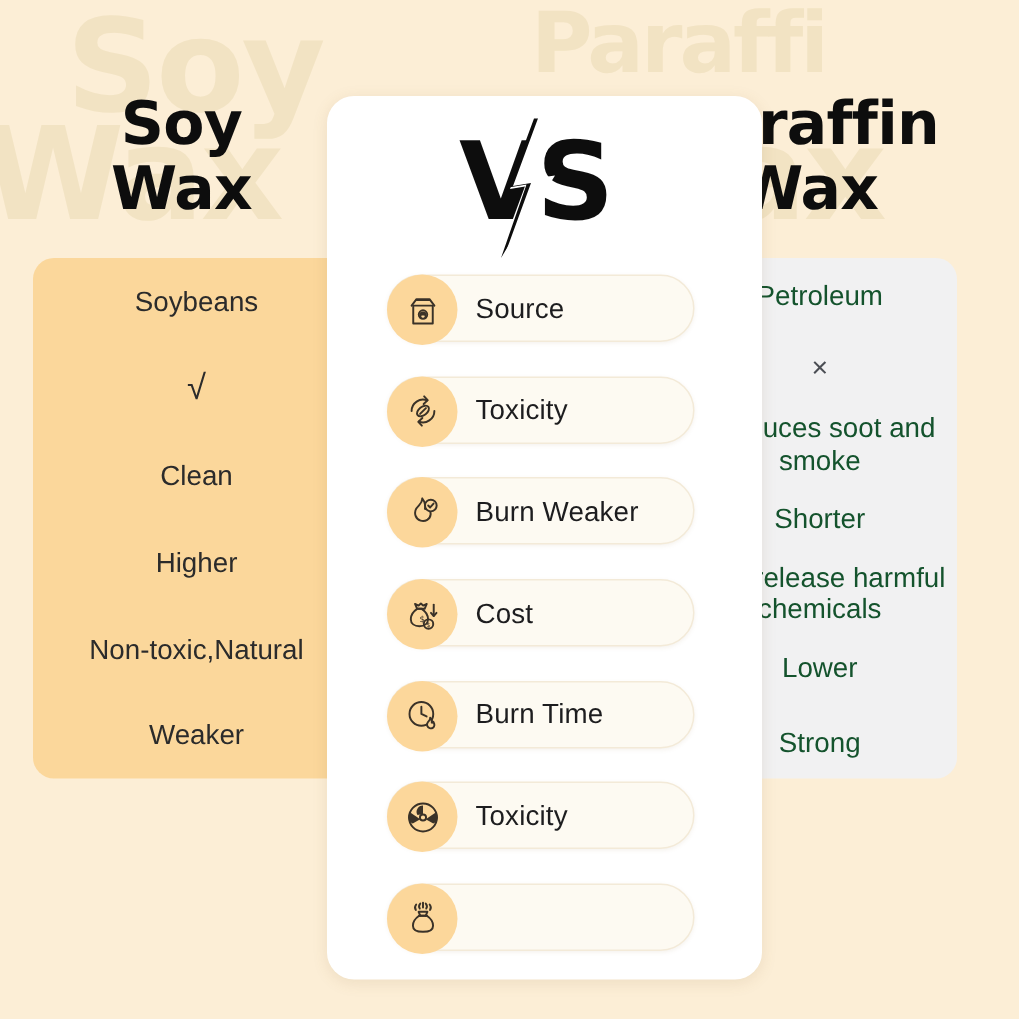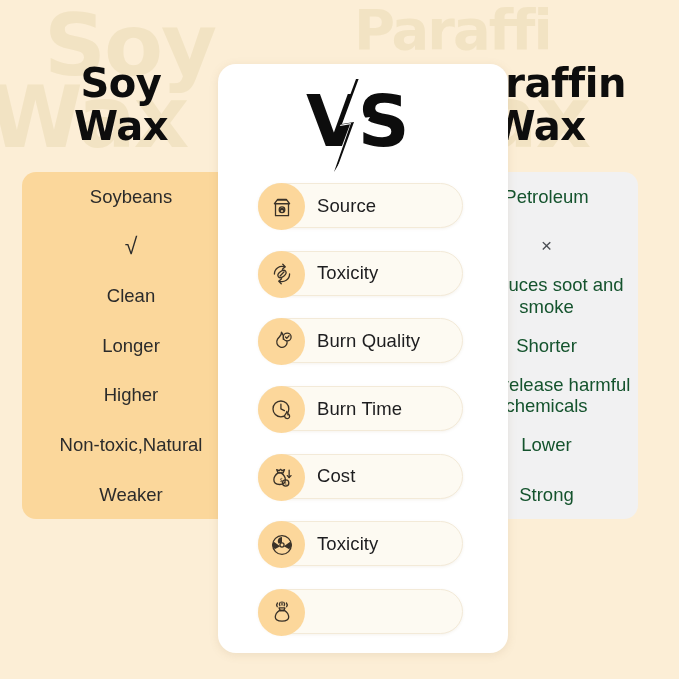--- a/index.html
+++ b/index.html
@@ -184,21 +184,20 @@
 
   <div class="header header-right">
     <div>Paraffin</div>
     <div>Wax</div>
   </div>
 
   <div class="panel panel-left">
     <div class="cell">Soybeans</div>
     <div class="cell mark">√</div>
     <div class="cell">Clean</div>
-    <div class="cell">Longer</div>
     <div class="cell">Higher</div>
     <div class="cell">Non-toxic,Natural</div>
     <div class="cell">Weaker</div>
   </div>
 
   <div class="panel panel-right">
     <div class="cell">Petroleum</div>
     <div class="cell mark-x">×</div>
     <div class="cell">Produces soot and smoke</div>
     <div class="cell">Shorter</div>
@@ -258,51 +257,51 @@
 
       <div class="pill-slot">
         <div class="pill">
           <span class="pill-icon">
             <svg width="26" height="26" viewBox="0 0 24 24" fill="none" stroke="#3a3228" stroke-width="1.2" stroke-linecap="round" stroke-linejoin="round">
               <path d="M11.5 3c.4 3-2.2 4-3.6 6.3-1.6 2.6-.6 6.4 2.6 7.4 3 .9 5.9-.9 6.2-3.9.2-2.3-1.1-3.4-1.6-4.6-.4 1-1.2 1.5-1.9 1.3.6-2.4-.3-4.9-1.7-6.5z"></path>
               <circle cx="16.8" cy="7.4" r="3.6" fill="#fcd79b"></circle>
               <polyline points="15.2,7.4 16.4,8.6 18.5,6.2"></polyline>
             </svg>
           </span>
-          <span class="pill-label">Burn Quality</span>
-        </div>
-      </div>
-
-      <div class="pill-slot">
-        <div class="pill">
-          <span class="pill-icon">
-            <svg width="26" height="26" viewBox="0 0 24 24" fill="none" stroke="#3a3228" stroke-width="1.2" stroke-linecap="round" stroke-linejoin="round">
-              <circle cx="11" cy="11" r="7.3"></circle>
-              <polyline points="11,6.6 11,11 14.2,12.6"></polyline>
-              <path d="M16.4 13.4c.2 1.4-1 1.9-1.6 3-.7 1.2-.2 3 1.3 3.4 1.4.4 2.8-.4 2.9-1.8.1-1.1-.5-1.6-.7-2.2-.2.5-.6.7-.9.6.3-1.1-.3-2.3-1-3z" fill="#fcd79b"></path>
-            </svg>
-          </span>
-          <span class="pill-label">Burn Time</span>
+          <span class="pill-label">Burn Weaker</span>
         </div>
       </div>
 
       <div class="pill-slot">
         <div class="pill">
           <span class="pill-icon">
             <svg width="26" height="26" viewBox="0 0 24 24" fill="none" stroke="#3a3228" stroke-width="1.2" stroke-linecap="round" stroke-linejoin="round">
               <path d="M8.4 8.2c-2.4 1.6-3.9 4-3.9 6.4 0 2.6 2.2 4.3 5.3 4.3s5.3-1.7 5.3-4.3c0-2.4-1.5-4.8-3.9-6.4z"></path>
               <path d="M8.4 8.2l-1.3-3 2.2 1 1.4-1.3 1.4 1.3 2.2-1-1.3 3z"></path>
               <text x="9.8" y="16.4" font-family="DejaVu Sans, sans-serif" font-size="5.2" fill="#3a3228" stroke="none">$</text>
               <line x1="18.6" y1="5.6" x2="18.6" y2="12.4"></line>
               <polyline points="16.9,10.7 18.6,12.6 20.3,10.7"></polyline>
               <circle cx="15.4" cy="17.6" r="2.9"></circle>
               <text x="14.1" y="19.3" font-family="DejaVu Sans, sans-serif" font-size="3.8" fill="#3a3228" stroke="none">$</text>
             </svg>
           </span>
           <span class="pill-label">Cost</span>
+        </div>
+      </div>
+
+      <div class="pill-slot">
+        <div class="pill">
+          <span class="pill-icon">
+            <svg width="26" height="26" viewBox="0 0 24 24" fill="none" stroke="#3a3228" stroke-width="1.2" stroke-linecap="round" stroke-linejoin="round">
+              <circle cx="11" cy="11" r="7.3"></circle>
+              <polyline points="11,6.6 11,11 14.2,12.6"></polyline>
+              <path d="M16.4 13.4c.2 1.4-1 1.9-1.6 3-.7 1.2-.2 3 1.3 3.4 1.4.4 2.8-.4 2.9-1.8.1-1.1-.5-1.6-.7-2.2-.2.5-.6.7-.9.6.3-1.1-.3-2.3-1-3z" fill="#fcd79b"></path>
+            </svg>
+          </span>
+          <span class="pill-label">Burn Time</span>
         </div>
       </div>
 
       <div class="pill-slot">
         <div class="pill">
           <span class="pill-icon">
             <svg width="26" height="26" viewBox="0 0 24 24" fill="none" stroke="#3a3228" stroke-width="1.2" stroke-linecap="round" stroke-linejoin="round">
               <circle cx="12" cy="12" r="8.6"></circle>
               <circle cx="12" cy="12" r="1.9"></circle>
               <path d="M12 9.9V4.6a3.9 3.9 0 0 0-3.4 5.9z" fill="#3a3228" stroke="none"></path>

